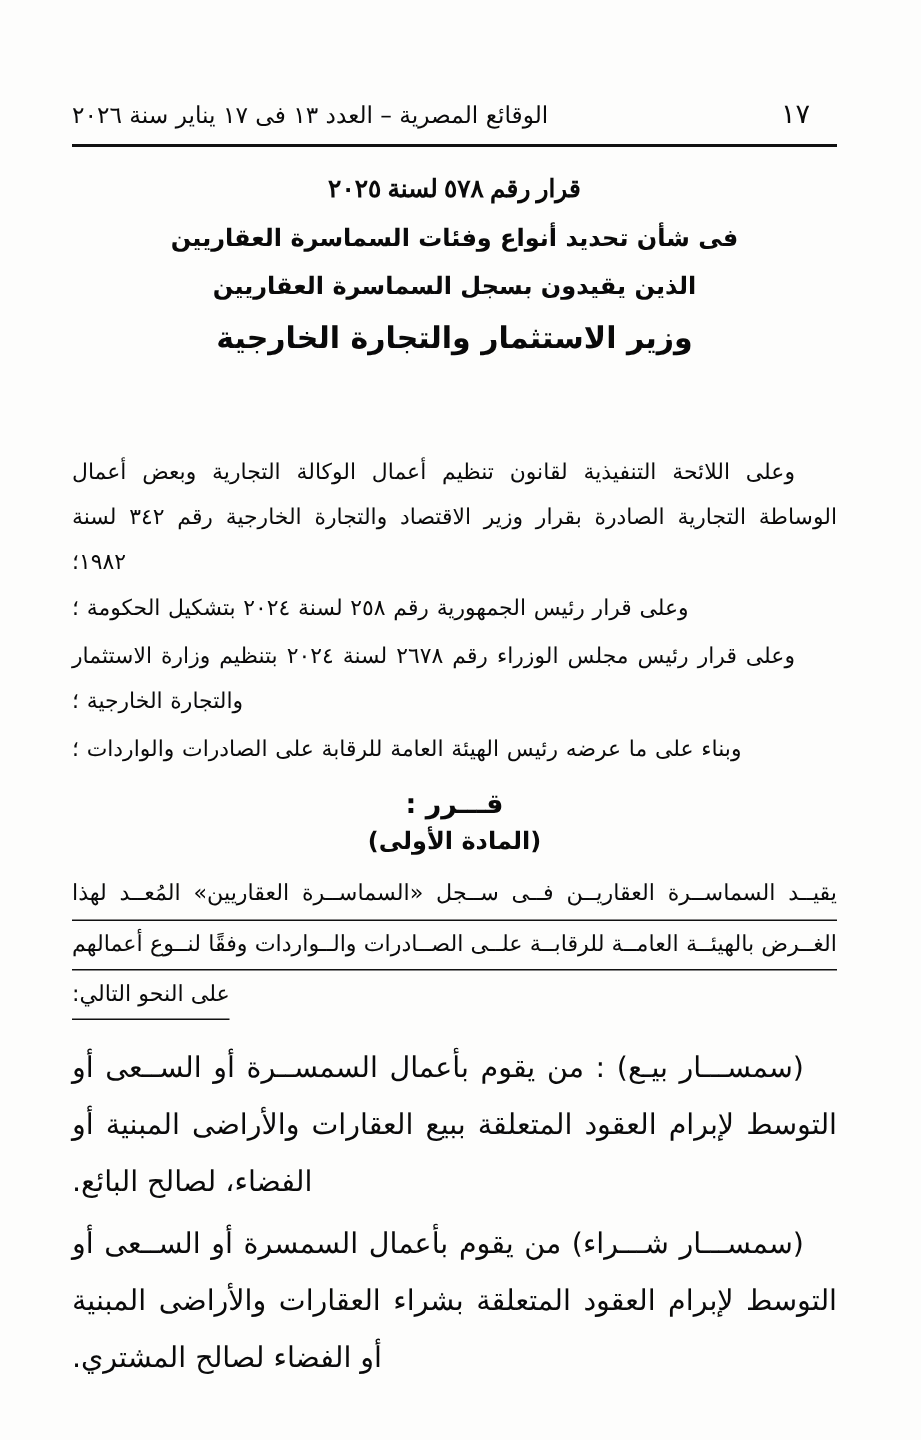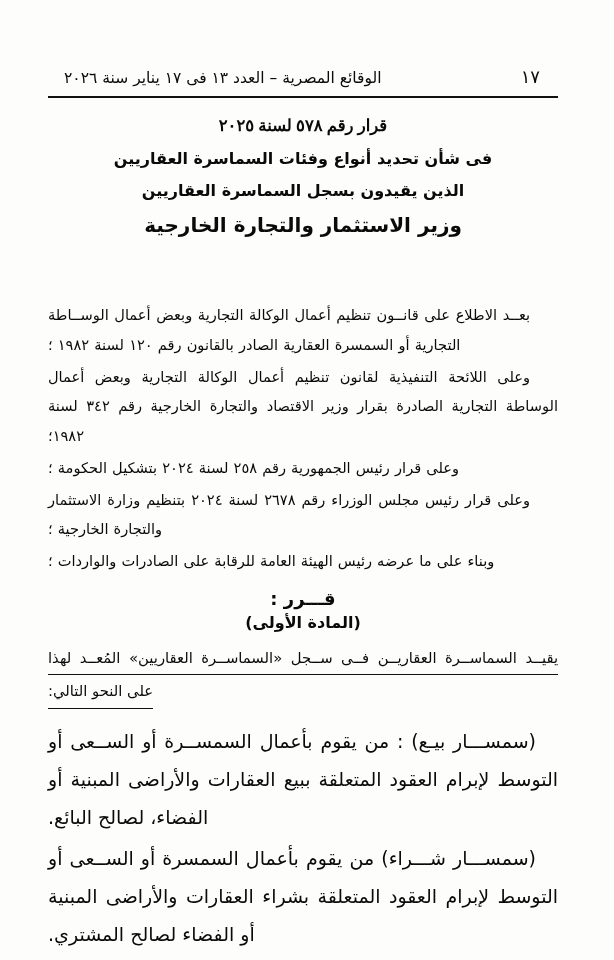--- a/index.html
+++ b/index.html
@@ -18,21 +18,21 @@
   .page {
     position: absolute;
     inset: 0;
     background: #fdfdfc;
   }
 
   
   .header-row {
     position: absolute;
     top: 66px;
-    left: 64px;
+    left: 48px;
     right: 56px;
     height: 26px;
     display: flex;
     flex-direction: row-reverse;
     align-items: baseline;
     justify-content: space-between;
   }
   .header-text {
     font-size: 15.5px;
     letter-spacing: 0.2px;
@@ -175,30 +175,30 @@
 
   <div class="title-block">
     <div class="decree-line">قرار رقم ٥٧٨ لسنة ٢٠٢٥</div>
     <div class="subject-line">فى شأن تحديد أنواع وفئات السماسرة العقاريين</div>
     <div class="subject-line">الذين يقيدون بسجل السماسرة العقاريين</div>
     <div class="minister-line">وزير الاستثمار والتجارة الخارجية</div>
   </div>
 
   <div class="body-block">
 
-    <p class="para">بعــد الاطلاع على قانــون تنظيم أعمال الوكالة التجارية وبعض أعمال الوســاطة التجارية أو السمسرة العقارية الصادر بالقانون رقم ١٢٠ لسنة ١٩٨٢ ؛</p>
     <p class="para">وعلى اللائحة التنفيذية لقانون تنظيم أعمال الوكالة التجارية وبعض أعمال الوساطة التجارية الصادرة بقرار وزير الاقتصاد والتجارة الخارجية رقم ٣٤٢ لسنة ١٩٨٢؛</p>
     <p class="para">وعلى قرار رئيس الجمهورية رقم ٢٥٨ لسنة ٢٠٢٤ بتشكيل الحكومة ؛</p>
     <p class="para">وعلى قرار رئيس مجلس الوزراء رقم ٢٦٧٨ لسنة ٢٠٢٤ بتنظيم وزارة الاستثمار والتجارة الخارجية ؛</p>
     <p class="para">وبناء على ما عرضه رئيس الهيئة العامة للرقابة على الصادرات والواردات ؛</p>
 
     <div class="decided">قـــرر :</div>
     <div class="article-heading">(المادة الأولى)</div>
 
     <p class="article-line">يقيــد السماســرة العقاريــن فــى ســجل «السماســرة العقاريين» المُعــد لهذا</p>
+    <p class="article-line">الغــرض بالهيئــة العامــة للرقابــة علــى الصــادرات والــواردات وفقًا لنــوع أعمالهم</p>
     <p class="article-line tail"><span class="u">على النحو التالي:</span></p>
 
     <div class="defs">
       <p class="def">(سمســـار بيـع) : من يقوم بأعمال السمســرة أو الســعى أو التوسط لإبرام العقود المتعلقة ببيع العقارات والأراضى المبنية أو الفضاء، لصالح البائع.</p>
       <p class="def">(سمســـار شـــراء) من يقوم بأعمال السمسرة أو الســعى أو التوسط لإبرام العقود المتعلقة بشراء العقارات والأراضى المبنية أو الفضاء لصالح المشتري.</p>
     </div>
 
   </div>
 </div>
 

